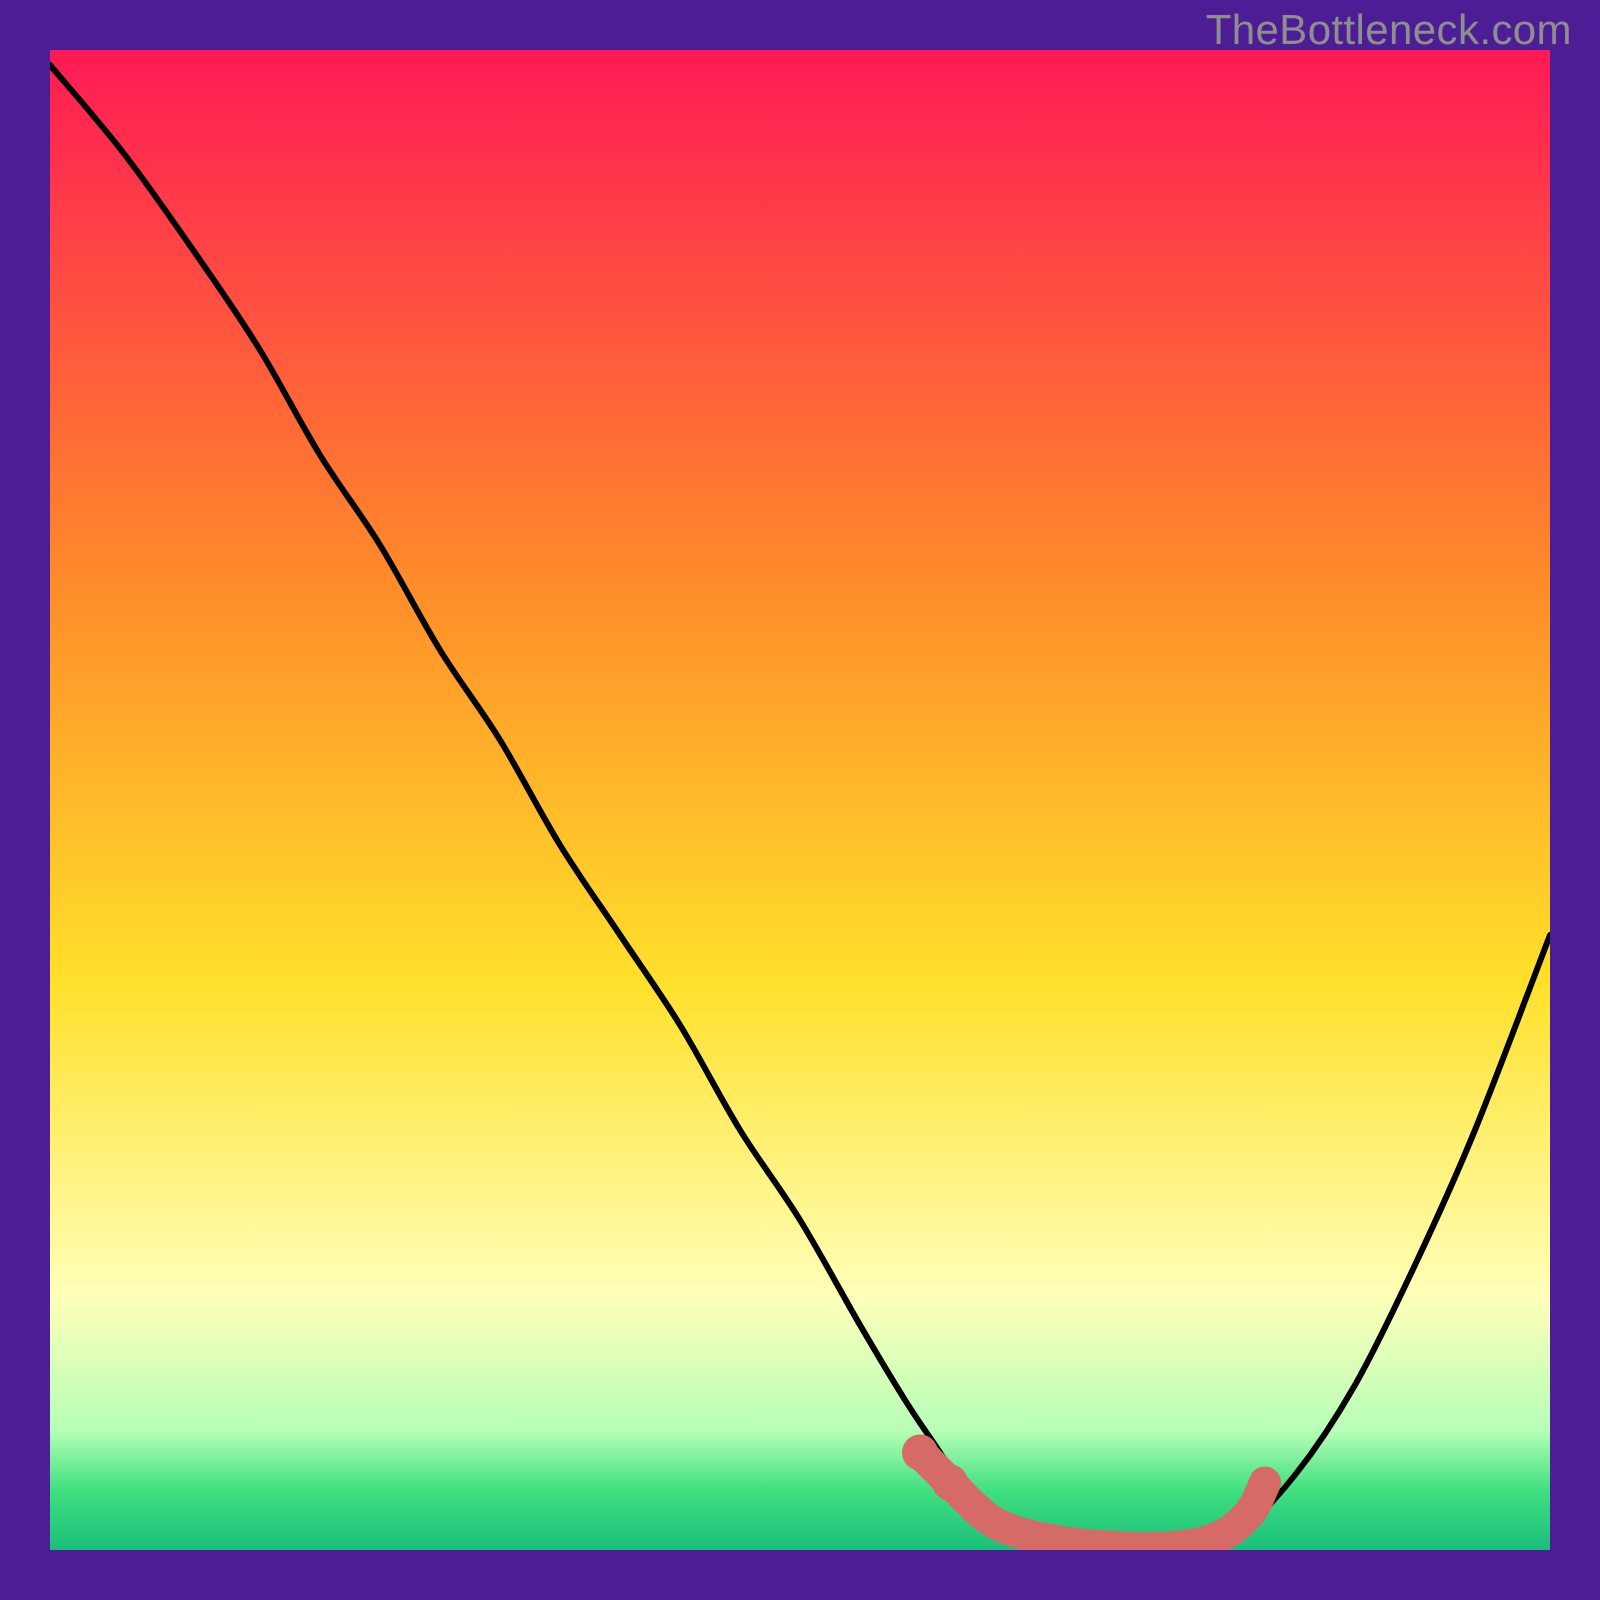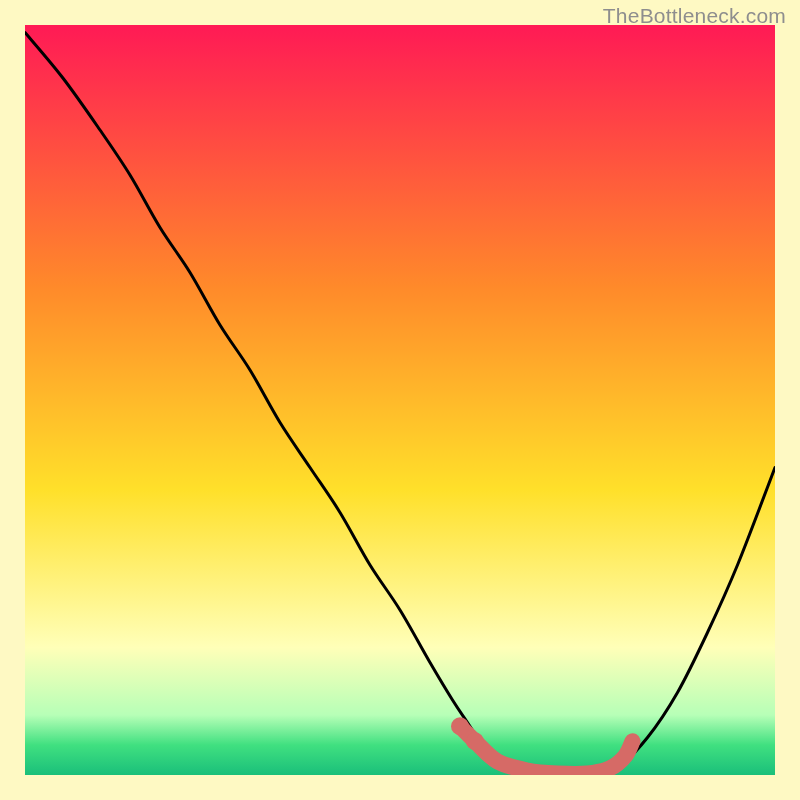--- a/index.html
+++ b/index.html
@@ -9,21 +9,21 @@
     height: 800px;
     background: #000;
     overflow: hidden;
   }
   .frame {
     position: absolute;
     left: 0;
     top: 0;
     width: 800px;
     height: 800px;
-    background: #fef9c3;
+    background: #4c1d95;
   }
   .plot-area {
     position: absolute;
     left: 25px;
     top: 25px;
     width: 750px;
     height: 750px;
     overflow: hidden;
   }
   .gradient {

